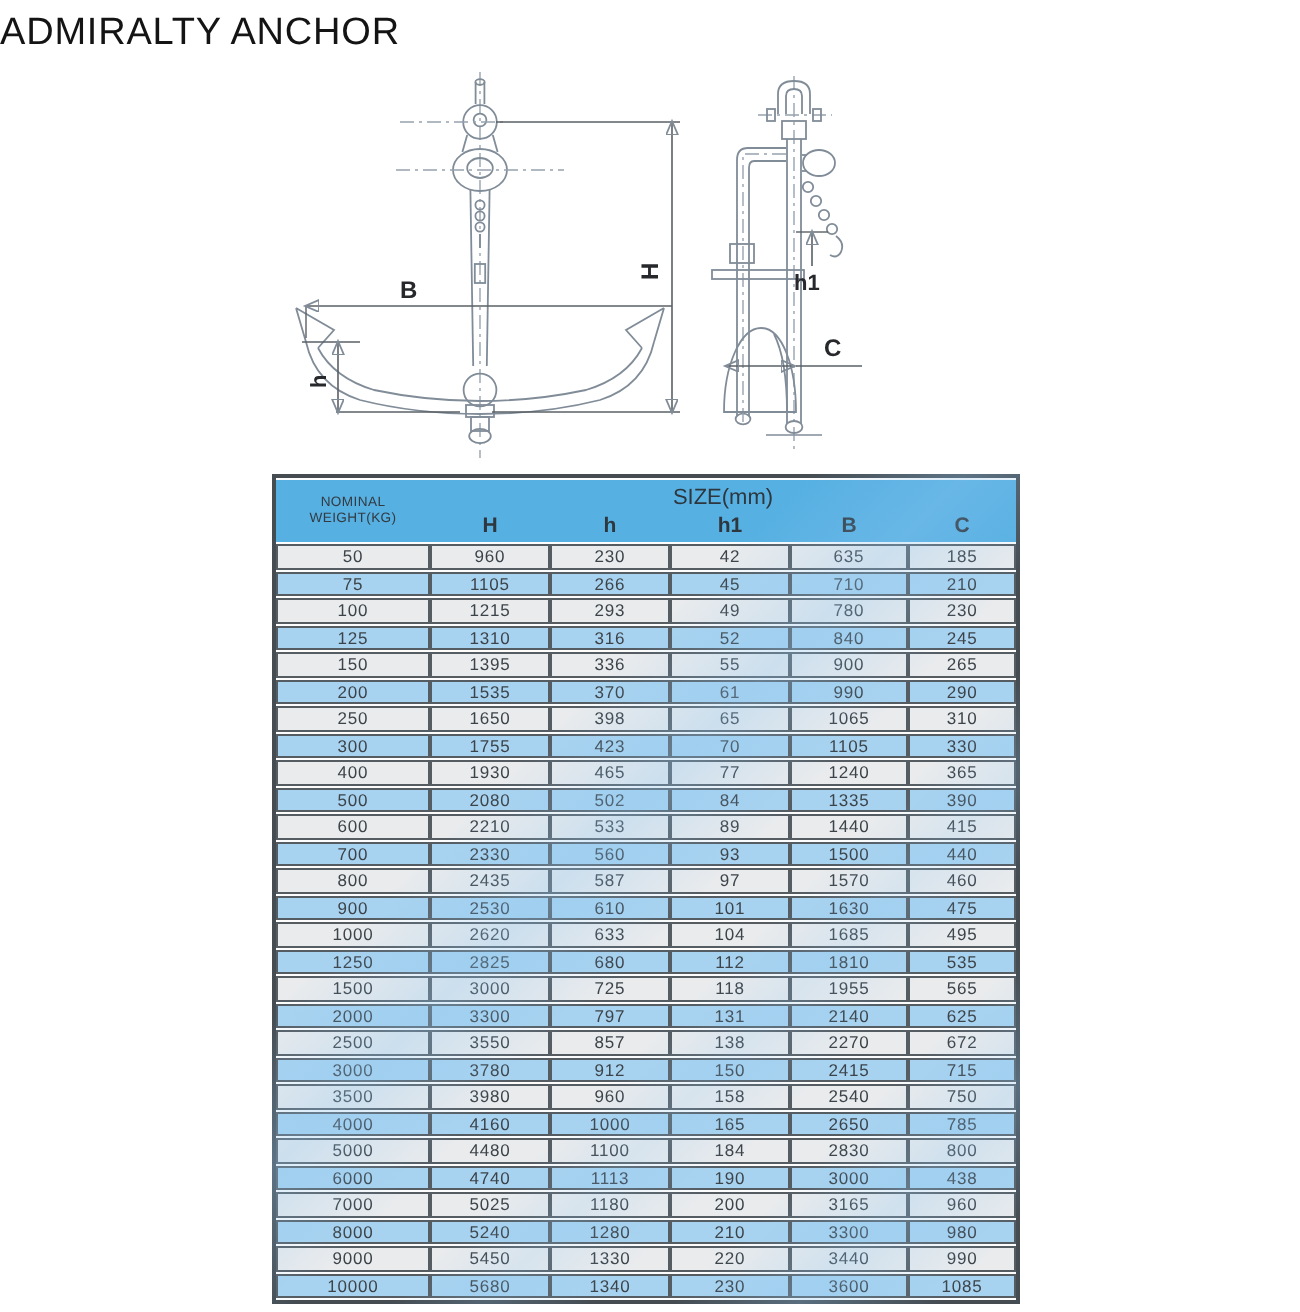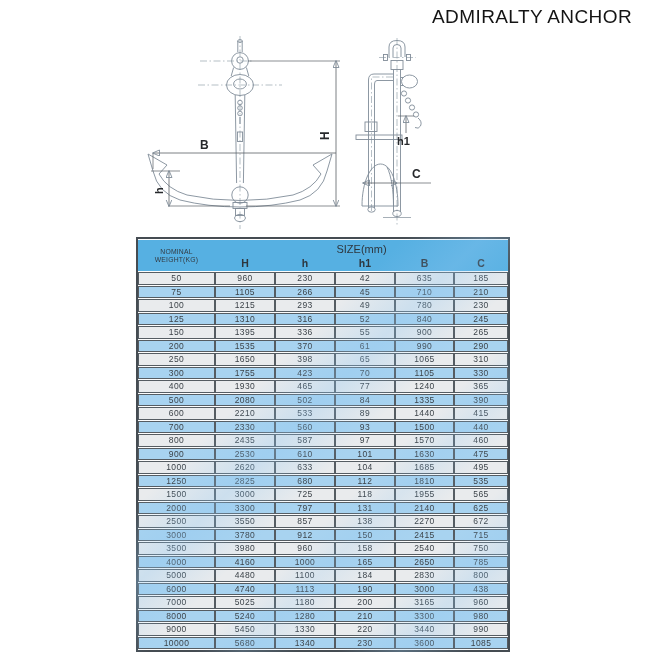--- a/index.html
+++ b/index.html
@@ -1,21 +1,21 @@
 <!DOCTYPE html>
 <html><head>
 <meta charset="utf-8">
 <style>
   html,body { margin:0; padding:0; }
   .page {
     position:relative; width:650px; height:656px; background:#ffffff;
     font-family:"Liberation Sans", sans-serif; overflow:hidden;
   }
   .title {
-    position:absolute; top:6px; left:0; width:632px; text-align:right;
+    position:absolute; top:6px; left:0; width:632px; text-align:left;
     font-size:19px; color:#141414; letter-spacing:.4px;
   }
   .drawings { position:absolute; left:140px; top:36px; }
   .drawings path, .drawings line, .drawings circle, .drawings ellipse, .drawings rect, .drawings polyline {
     fill:none; stroke:#808c98; stroke-width:.9;
   }
   .drawings .dim { stroke:#5a6066; stroke-width:.8; }
   .drawings .thin { stroke-width:.7; }
   .drawings .cline { stroke:#97a3ae; stroke-width:.7; stroke-dasharray:7 2.5 1.5 2.5; }
   .drawings text { fill:#26282b; font-family:"Liberation Sans",sans-serif; font-weight:bold; stroke:none; }

